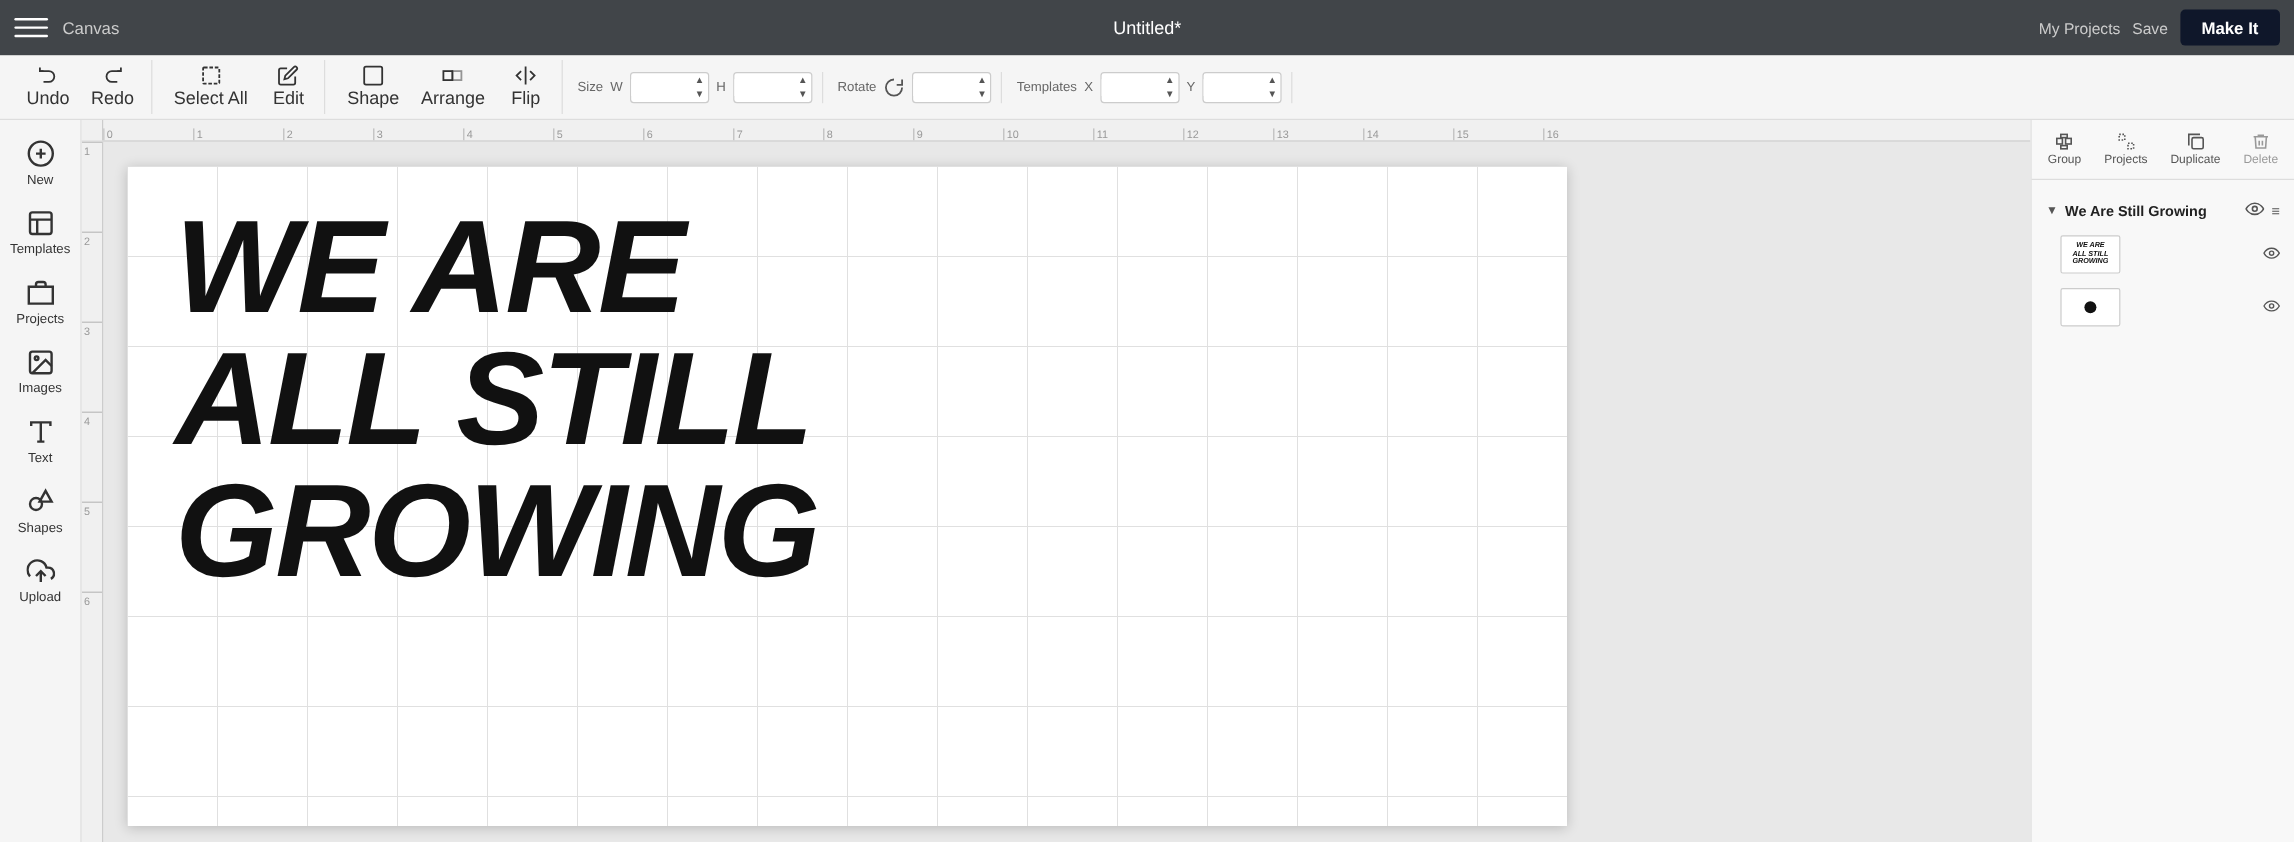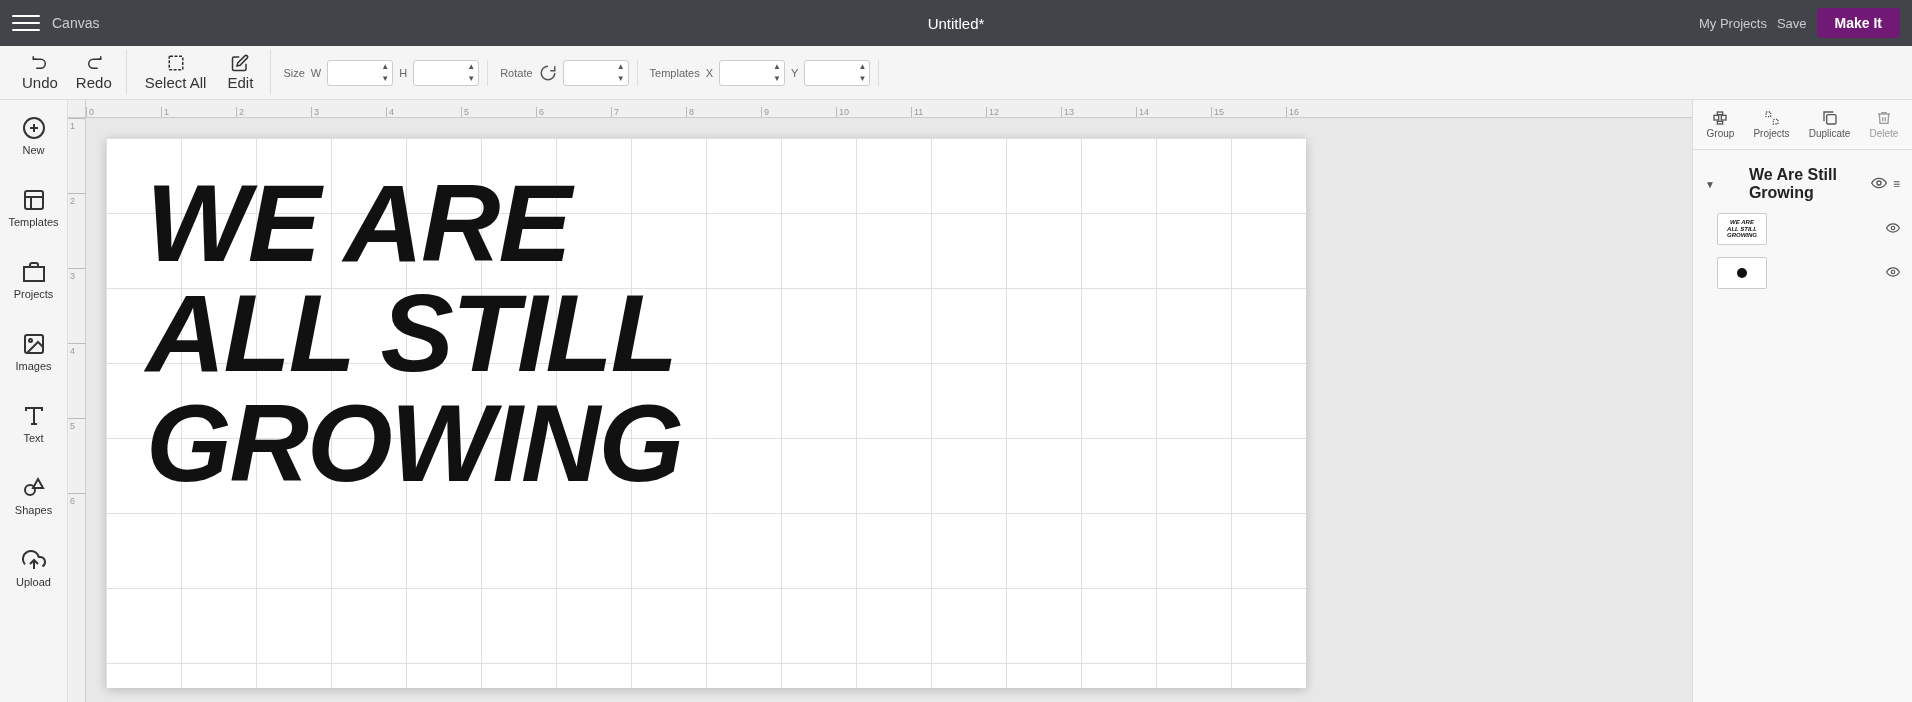--- a/index.html
+++ b/index.html
@@ -18,21 +18,21 @@
     }
     .header-menu-icon {
       width: 28px; height: 28px; display: flex; flex-direction: column; justify-content: center; gap: 5px; cursor: pointer; margin-right: 12px;
     }
     .header-menu-icon span { display: block; height: 2px; background: white; border-radius: 1px; }
     .header-canvas-label { font-size: 14px; color: #ccc; text-align: right; }
     .header-title { position: absolute; left: 50%; transform: translateX(-50%); font-size: 15px; color: white; }
     .header-right { margin-left: auto; display: flex; align-items: center; gap: 10px; }
     .btn-my-projects { background: transparent; border: none; color: #ccc; font-size: 13px; cursor: pointer; }
     .btn-save { background: transparent; border: none; color: #ccc; font-size: 13px; cursor: pointer; }
-    .btn-make-it { background: #701a75; border: none; color: white; font-size: 14px; font-weight: 600; padding: 7px 18px; border-radius: 4px; cursor: pointer; }
+    .btn-make-it { background: #0f172a; border: none; color: white; font-size: 14px; font-weight: 600; padding: 7px 18px; border-radius: 4px; cursor: pointer; }
 
     
     .toolbar {
       background: #f5f5f5;
       border-bottom: 1px solid #ddd;
       height: 54px;
       display: flex;
       align-items: center;
       padding: 0 8px;
       gap: 4px;
@@ -52,21 +52,21 @@
     .toolbar-input { width: 50px; border: none; outline: none; font-size: 12px; padding: 0 4px; text-align: center; }
     .toolbar-spin { display: flex; flex-direction: column; }
     .toolbar-spin button { width: 14px; height: 12px; border: none; background: transparent; cursor: pointer; font-size: 8px; line-height: 1; color: #555; }
 
     
     .main-area { display: flex; flex: 1; overflow: hidden; }
 
     
     .left-sidebar {
       width: 68px; background: #f5f5f5; border-right: 1px solid #ddd;
-      display: flex; flex-direction: column; align-items: center; padding-top: 8px; gap: 16px; flex-shrink: 0;
+      display: flex; flex-direction: column; align-items: center; padding-top: 8px; gap: 2px; flex-shrink: 0;
     }
     .sidebar-item {
       display: flex; flex-direction: column; align-items: center; justify-content: center;
       width: 60px; padding: 8px 4px; border-radius: 6px; cursor: pointer; gap: 4px;
     }
     .sidebar-item svg { width: 24px; height: 24px; }
     .sidebar-item-label { font-size: 11px; color: #333; text-align: center; }
 
     
     .canvas-area { flex: 1; display: flex; flex-direction: column; position: relative; overflow: hidden; background: #e8e8e8; }
@@ -111,21 +111,21 @@
 
     .layers-panel { flex: 1; overflow-y: auto; padding: 6px; }
     .layers-actions { display: flex; justify-content: space-around; padding: 6px 4px; border-bottom: 1px solid #ddd; }
     .layer-action-btn { display: flex; flex-direction: column; align-items: center; gap: 2px; cursor: pointer; font-size: 10px; color: #555; background: none; border: none; padding: 4px 6px; border-radius: 4px; }
     .layer-action-btn svg { width: 16px; height: 16px; }
     .layer-action-btn.delete-btn { color: #999; }
 
     .layer-group { margin: 6px 0; }
     .layer-group-header { display: flex; align-items: center; gap: 6px; padding: 4px 6px; cursor: pointer; border-radius: 4px; }
     .layer-chevron { font-size: 10px; color: #555; }
-    .layer-group-title { font-size: 16px; font-weight: 600; flex: 1; color: #222; margin-left: 28px; }
+    .layer-group-title { font-size: 12px; font-weight: 600; flex: 1; color: #222; }
     .layer-eye-btn { cursor: pointer; color: #555; font-size: 14px; }
     .layer-menu-btn { cursor: pointer; color: #555; font-size: 12px; }
 
     .layer-item { display: flex; align-items: center; gap: 6px; padding: 5px 6px 5px 18px; cursor: pointer; border-radius: 4px; margin: 2px 0; }
     .layer-thumbnail { width: 50px; height: 32px; border: 1px solid #ccc; background: #fff; display: flex; align-items: center; justify-content: center; border-radius: 2px; overflow: hidden; flex-shrink: 0; }
     .layer-thumb-text { font-size: 6px; font-weight: 900; color: #111; line-height: 1.1; text-align: center; font-style: italic; }
     .layer-thumb-circle { width: 10px; height: 10px; border-radius: 50%; background: #111; }
     .layer-item-eye { cursor: pointer; color: #555; font-size: 13px; margin-left: auto; }
   </style>
 </head>
@@ -169,20 +169,41 @@
           <rect x="3" y="3" width="18" height="18" rx="1" stroke-dasharray="4 2"></rect>
         </svg>
       <span>Select All</span>
     </button>
     <button class="toolbar-btn">
       <svg viewBox="0 0 24 24" fill="none" stroke="currentColor" stroke-width="2">
           <path d="M11 4H4a2 2 0 00-2 2v14a2 2 0 002 2h14a2 2 0 002-2v-7"></path>
           <path d="M18.5 2.5a2.121 2.121 0 013 3L12 15l-4 1 1-4 9.5-9.5z"></path>
         </svg>
       <span>Edit</span>
+    </button>
+  </div>
+  <div class="toolbar-group">
+    <button class="toolbar-btn">
+      <svg viewBox="0 0 24 24" fill="none" stroke="currentColor" stroke-width="2">
+          <rect x="2" y="2" width="20" height="20" rx="2"></rect>
+        </svg>
+      <span>Shape</span>
+    </button>
+    <button class="toolbar-btn">
+      <svg viewBox="0 0 24 24" fill="none" stroke="currentColor" stroke-width="2">
+          <rect x="2" y="7" width="10" height="10"></rect>
+          <rect x="12" y="7" width="10" height="10" opacity="0.5"></rect>
+        </svg>
+      <span>Arrange</span>
+    </button>
+    <button class="toolbar-btn">
+      <svg viewBox="0 0 24 24" fill="none" stroke="currentColor" stroke-width="2">
+          <path d="M12 2v20M7 7l-5 5 5 5M17 7l5 5-5 5"></path>
+        </svg>
+      <span>Flip</span>
     </button>
   </div>
   <div class="toolbar-field-group">
     <span class="toolbar-field-label">Size</span>
     <span class="toolbar-field-label">W</span>
     <div class="toolbar-input-wrap">
       <input class="toolbar-input" type="text" value="" style="">
       <div class="toolbar-spin">
         <button>▲</button>
         <button>▼</button>

